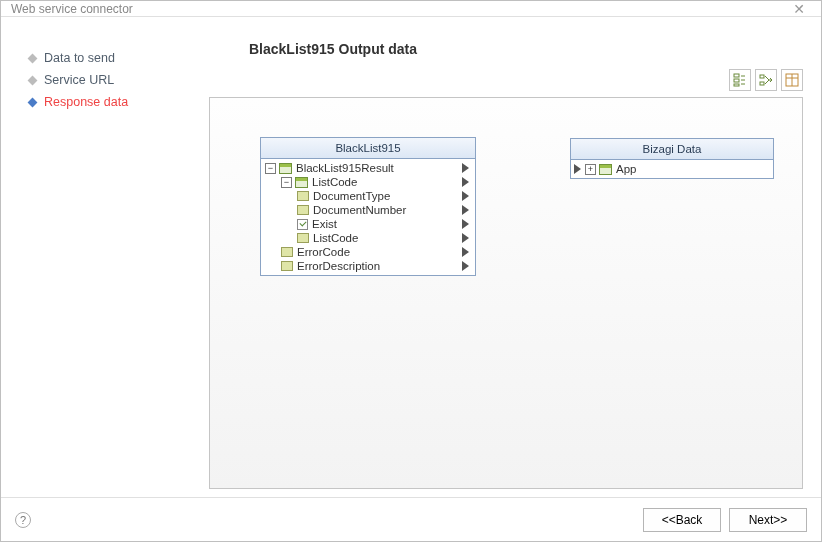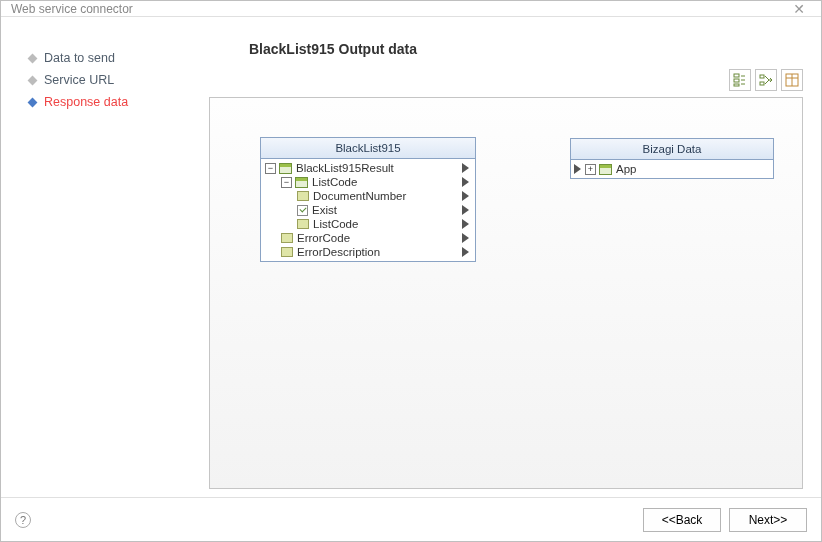--- a/index.html
+++ b/index.html
@@ -243,20 +243,25 @@
               <span class="tri"><span class="tri-outline"></span></span>
             </div>
             <div class="row pad1">
               <span class="ic">−</span>
               <span class="ic-table"></span>
               <span class="lbl">ListCode</span>
               <span class="tri"><span class="tri-outline"></span></span>
             </div>
             <div class="row pad2">
               <span class="ic-field"></span>
+              <span class="lbl">DocumentType</span>
+              <span class="tri"><span class="tri-outline"></span></span>
+            </div>
+            <div class="row pad2">
+              <span class="ic-field"></span>
               <span class="lbl">DocumentNumber</span>
               <span class="tri"><span class="tri-outline"></span></span>
             </div>
             <div class="row pad2">
               <span class="ic-check"></span>
               <span class="lbl">Exist</span>
               <span class="tri"><span class="tri-outline"></span></span>
             </div>
             <div class="row pad2">
               <span class="ic-field"></span>

